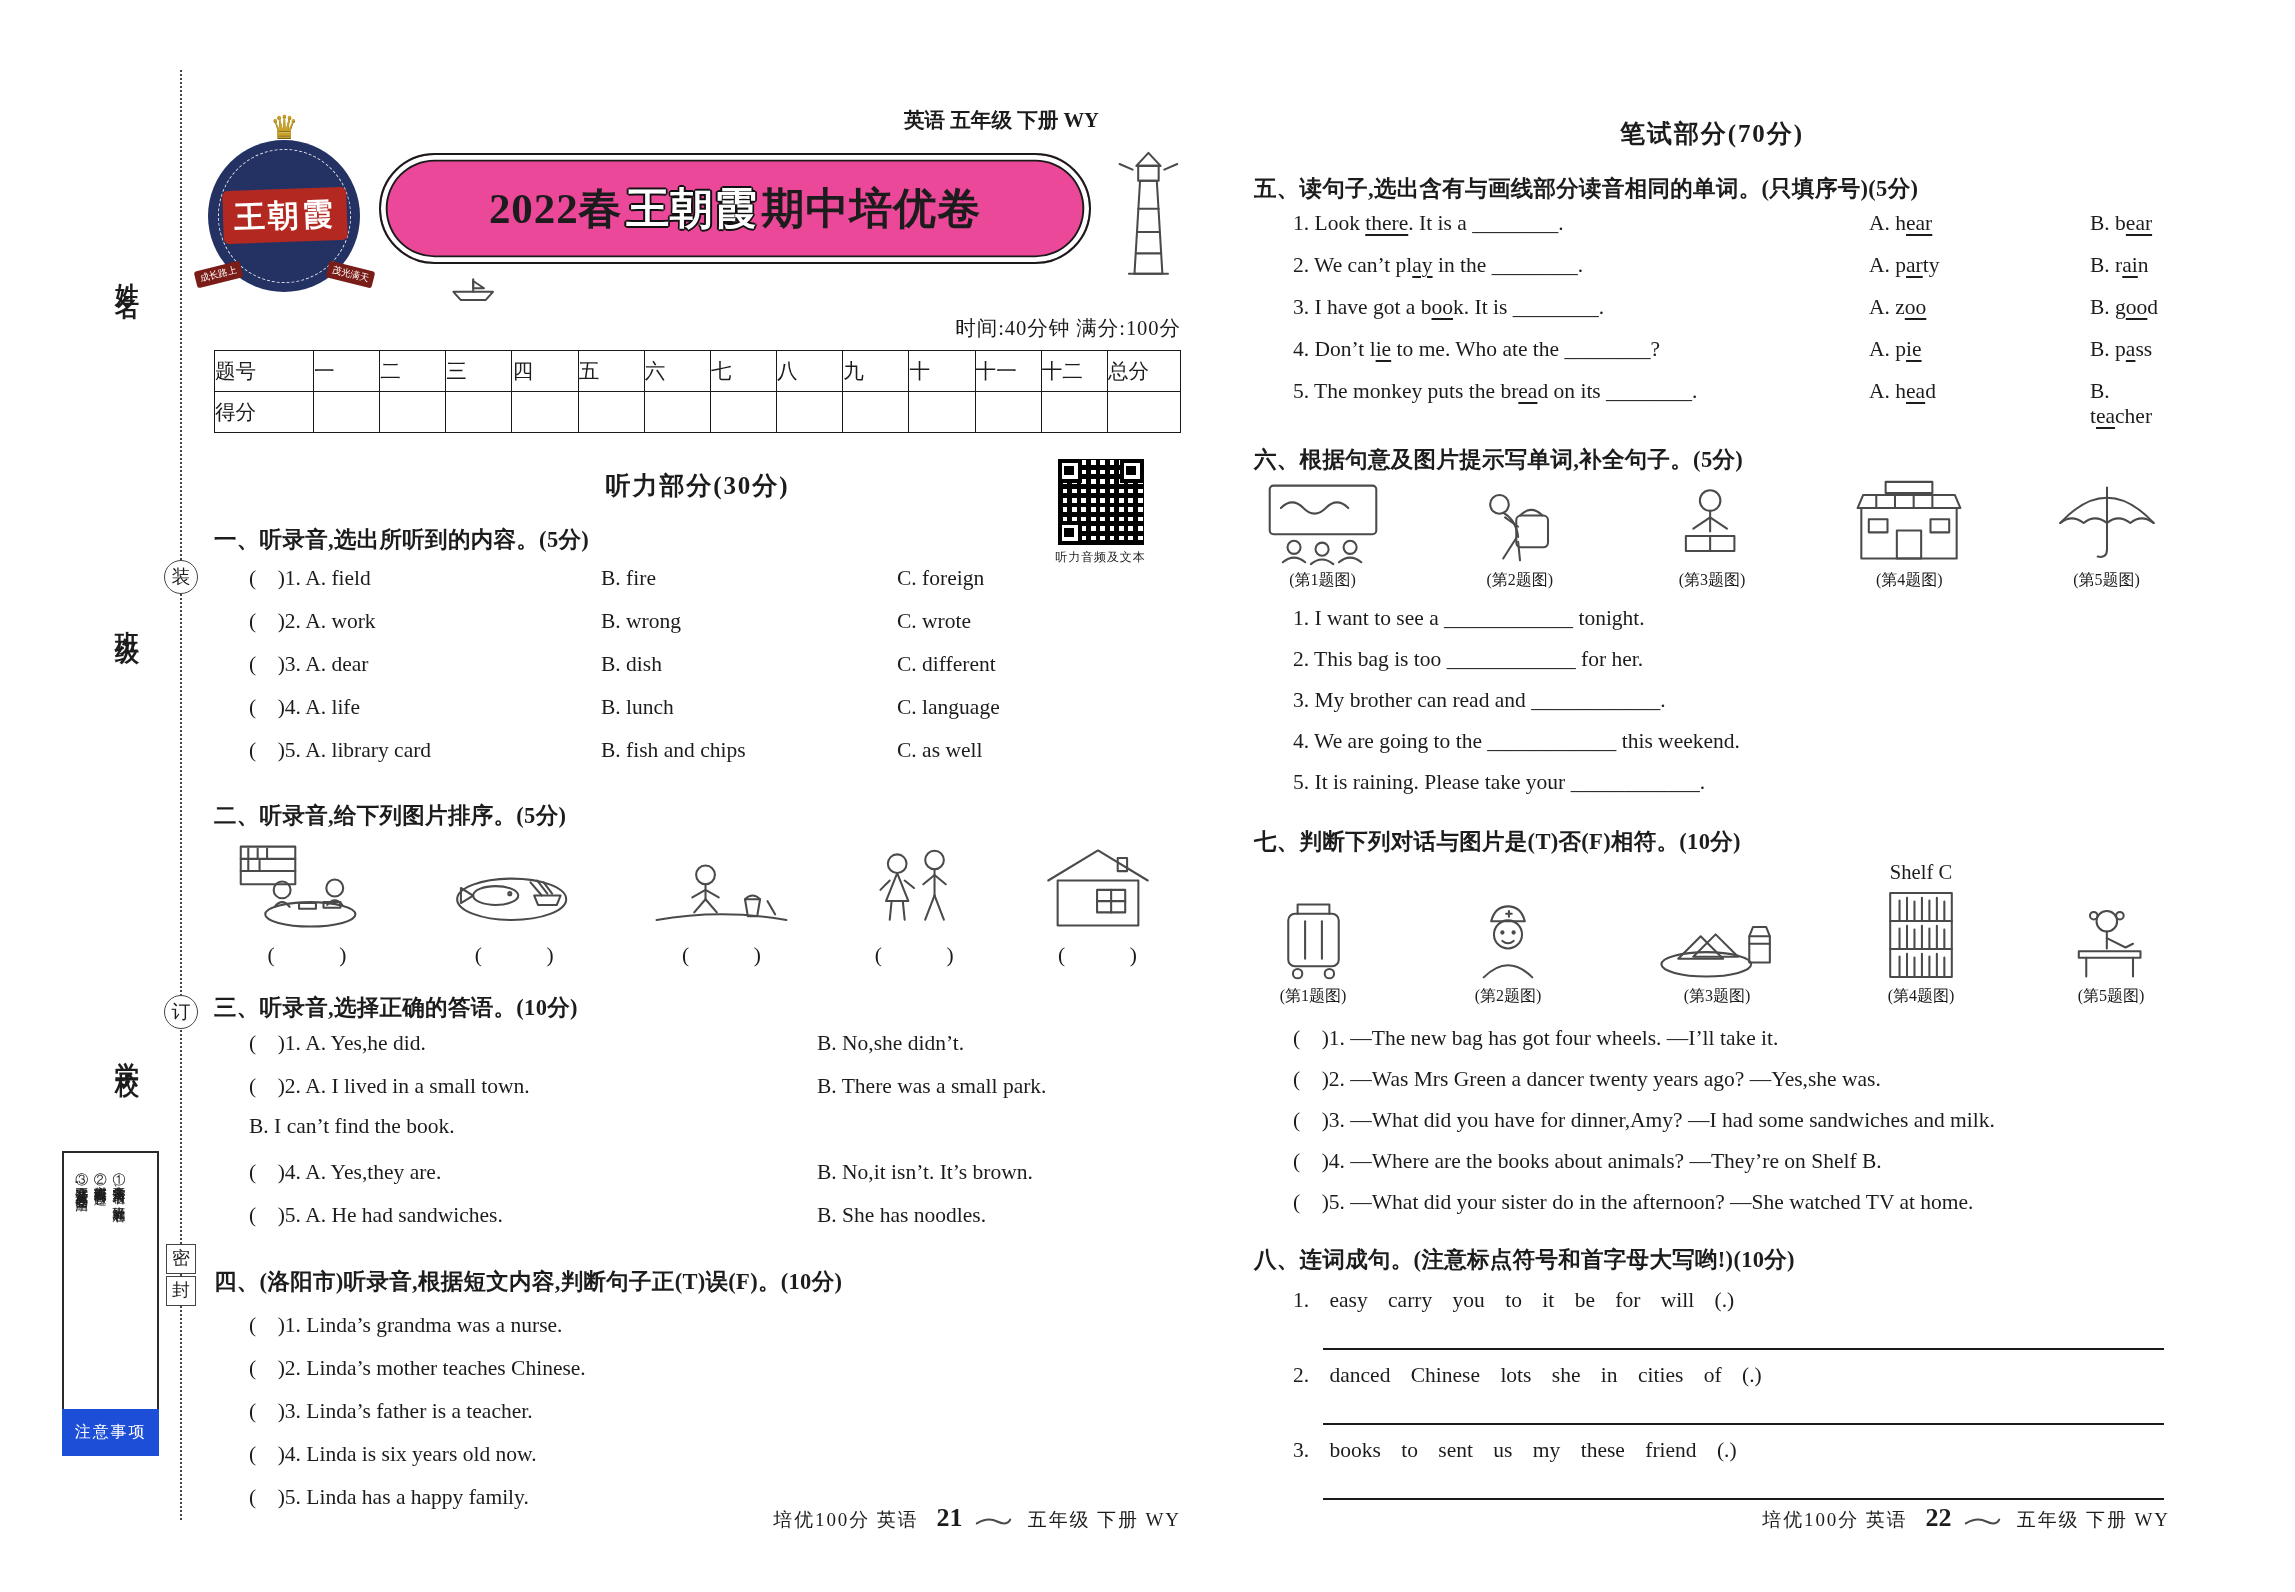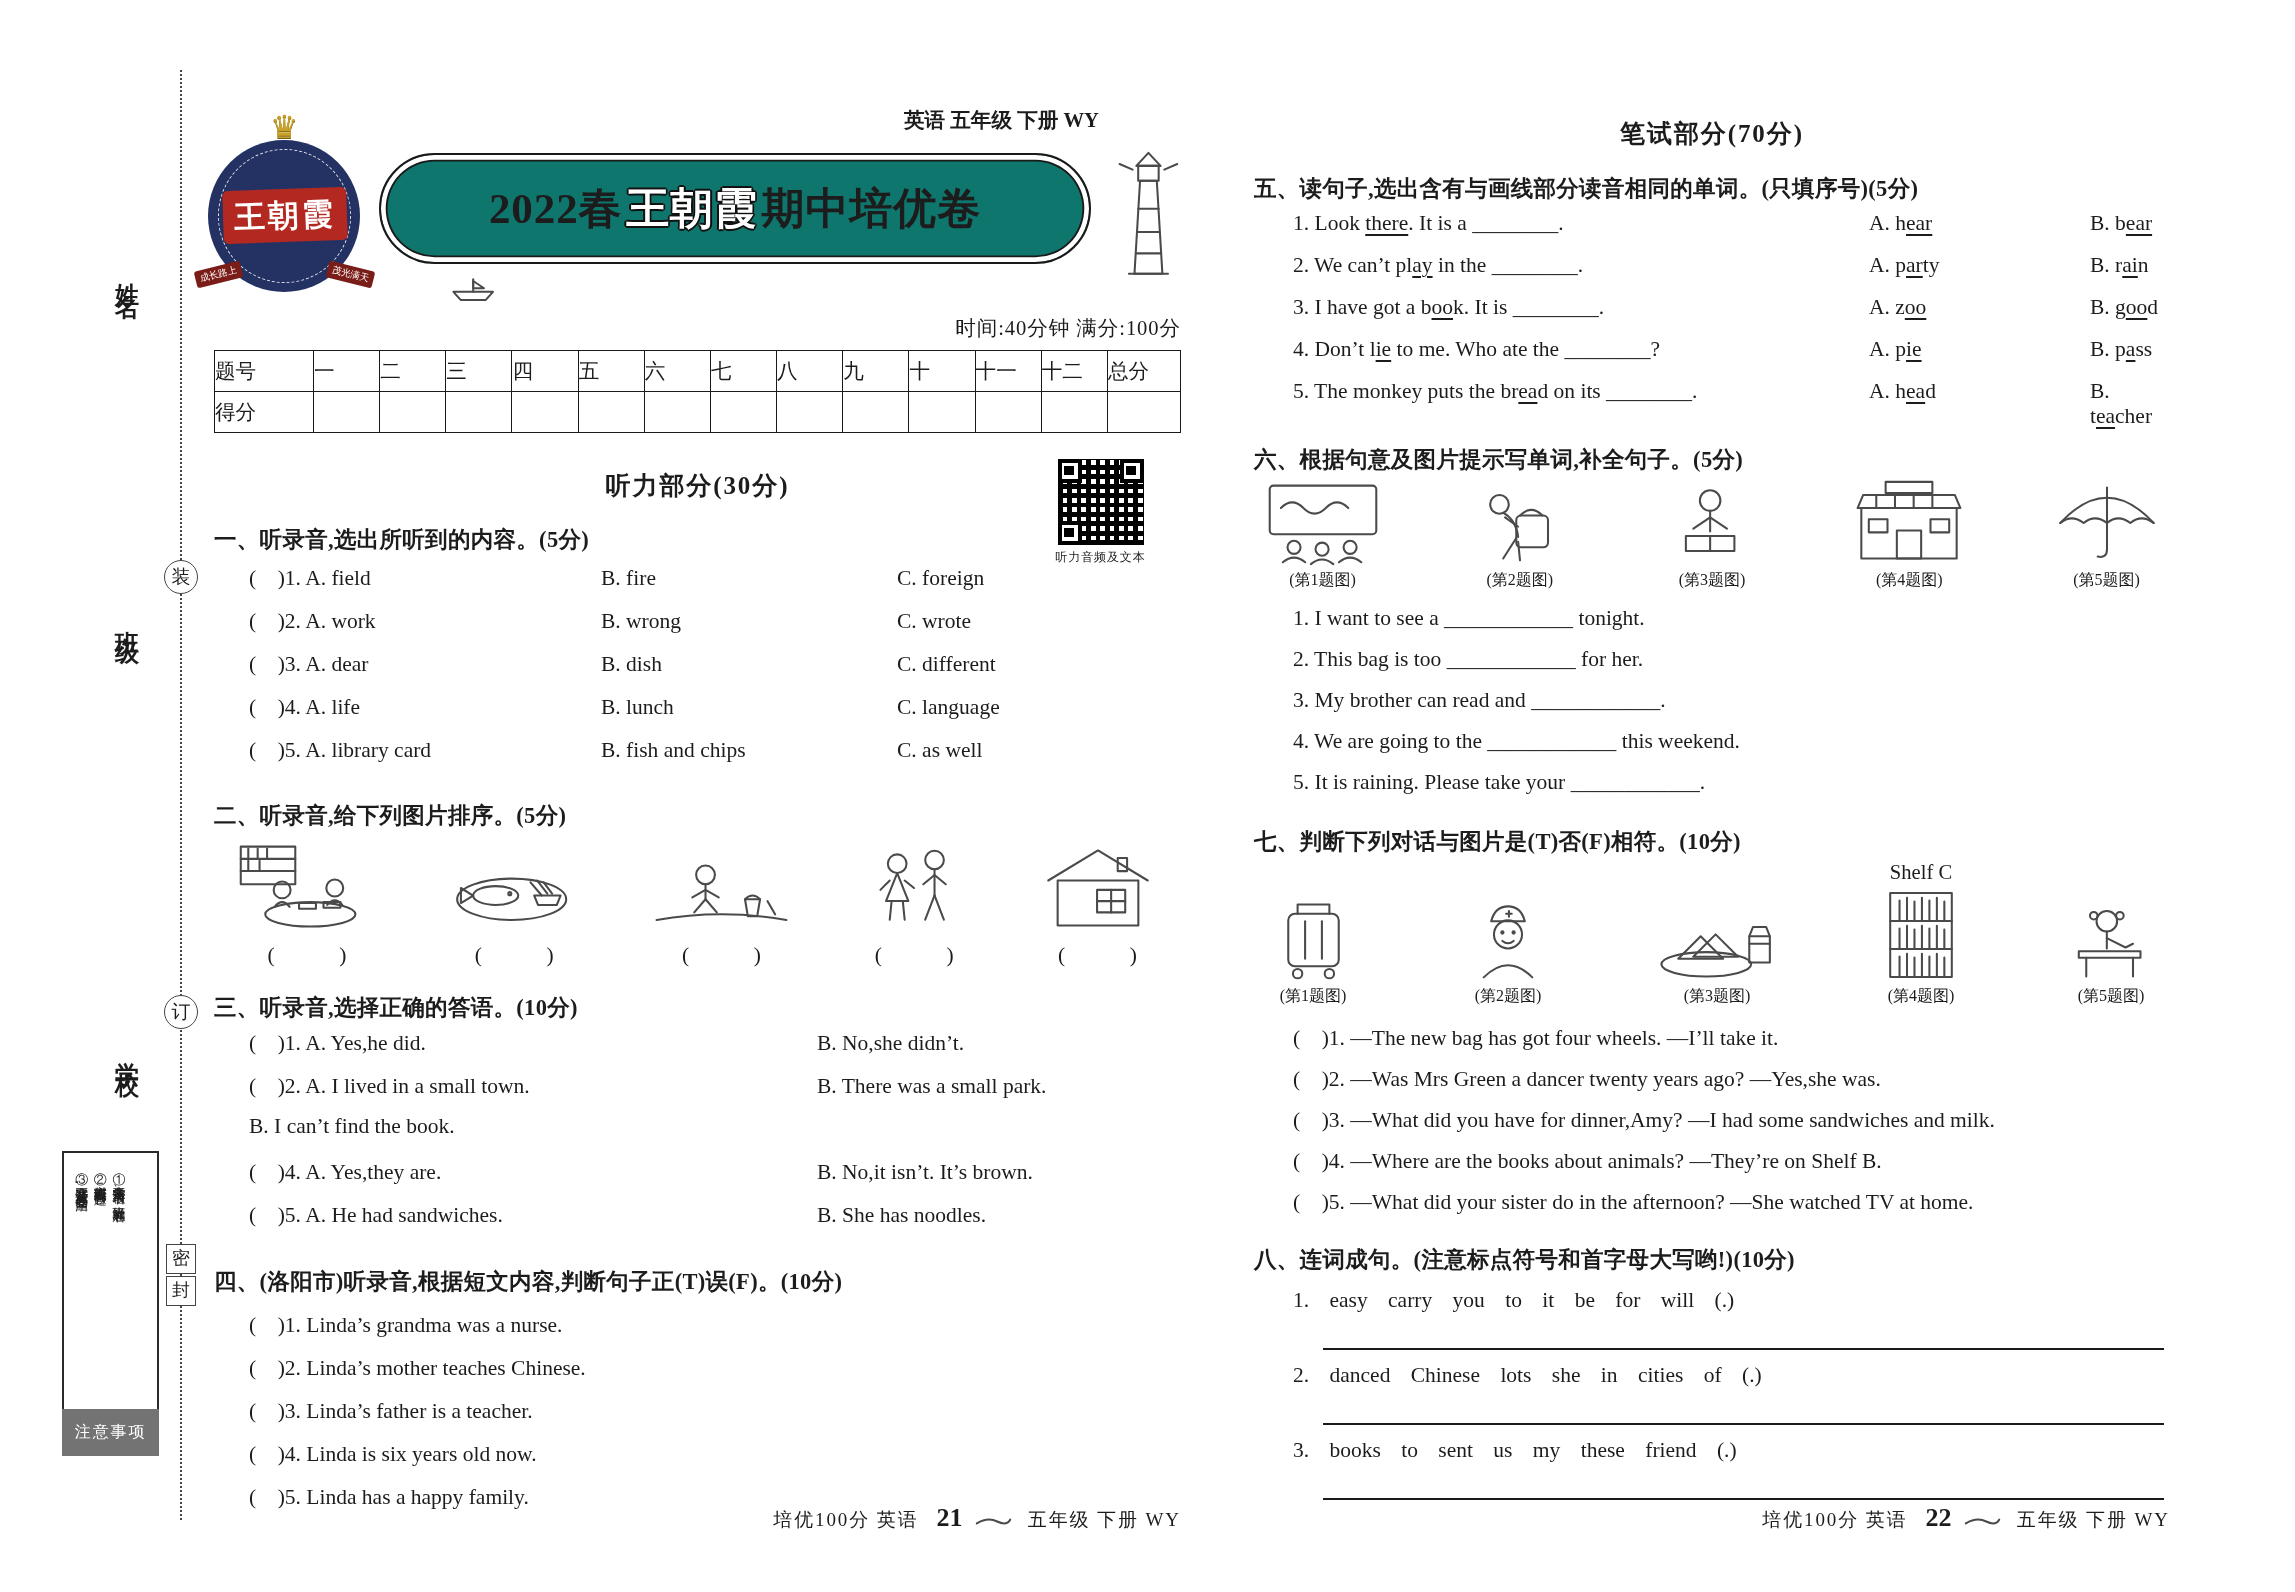--- a/index.html
+++ b/index.html
@@ -8,36 +8,36 @@
   .sheet { position:relative; width:2295px; height:1593px; background:#fff; overflow:hidden; }
 
   
   .seal-line { position:absolute; left:180px; top:70px; height:1450px; border-left:2.8px dotted #444; }
   .v-label { position:absolute; writing-mode:vertical-rl; text-orientation:upright; font-size:24px; font-weight:bold; letter-spacing:11.2px; }
   .seal-circle { position:absolute; left:164px; width:34px; height:34px; border:1.9px solid #444; border-radius:50%; background:#fff; font-size:19px; display:flex; align-items:center; justify-content:center; }
   .seal-box { position:absolute; left:166px; width:30px; height:30px; border:1.9px solid #444; background:#fff; font-size:18px; text-align:center; line-height:27px; }
   .notice-box { position:absolute; left:62px; top:1151px; width:97px; height:305px; border:2.3px solid #2a2a2a; padding:9.4px 5.6px 54px 5.6px; background:#fff; }
   .notice-lines { writing-mode:vertical-rl; height:100%; font-size:13px; line-height:1.15; }
   .notice-lines div { margin:0 3.7px; letter-spacing:0.9px; }
-  .notice-label { position:absolute; left:-1.9px; bottom:-1.9px; width:97px; height:47px; background:#737373; color:#fff; display:flex; align-items:center; justify-content:center; font-size:16px; letter-spacing:1.9px; }
+  .notice-label { position:absolute; left:-1.9px; bottom:-1.9px; width:97px; height:47px; background:#1d4ed8; color:#fff; display:flex; align-items:center; justify-content:center; font-size:16px; letter-spacing:1.9px; }
 
   .page { position:absolute; }
 
   
   .course-header { text-align:right; padding-right:82px; font-size:20.6px; font-weight:bold; margin-top:26px; }
   .banner { position:relative; height:152px; margin-top:3.7px; }
   .logo { position:absolute; left:-5.6px; top:-13px; width:152px; height:152px; border-radius:50%; background:#243263; display:flex; align-items:center; justify-content:center; }
   .logo::before { content:""; position:absolute; inset:-9.4px; border-radius:50%; background:repeating-conic-gradient(#243263 0deg 9deg, #ffffff 9deg 18deg); z-index:-1; }
   .logo-ring { position:absolute; inset:9.4px; border:1.9px dashed rgba(255,255,255,.85); border-radius:50%; }
   .logo-brand { position:relative; background:#b32821; color:#fff; font-size:31px; font-weight:bold; padding:5.6px 11.2px; border-radius:5.6px; letter-spacing:2.8px; transform:rotate(-2deg); }
   .logo-crown { position:absolute; top:-32px; left:50%; transform:translateX(-50%); font-size:32px; color:#c9a227; text-shadow:0 0.9px 0 #7a5d10; }
   .logo-ribbon { position:absolute; bottom:9.4px; background:#7a1d18; color:#fff; font-size:9.4px; padding:1.9px 4.7px; border-radius:2.8px; white-space:nowrap; }
   .ribbon-l { left:-13px; transform:rotate(-14deg); }
   .ribbon-r { right:-13px; transform:rotate(14deg); }
-  .banner-pill { margin-left:165px; margin-right:90px; height:111px; margin-top:19px; border:2.3px solid #1a1a1a; border-radius:56px; background:#0f766e;
+  .banner-pill { margin-left:165px; margin-right:90px; height:111px; margin-top:19px; border:2.3px solid #1a1a1a; border-radius:56px; background:#ec4899;
                  box-shadow: inset 0 0 0 4.7px #fff, inset 0 0 0 6.6px #1a1a1a; display:flex; align-items:center; justify-content:center; gap:3.7px; }
   .banner-title { font-size:43px; font-weight:bold; letter-spacing:0.9px; }
   .hollow { color:#fff; text-shadow:-1.9px 0 #111,1.9px 0 #111,0 -1.9px #111,0 1.9px #111,-1.4px -1.4px #111,1.4px 1.4px #111,-1.4px 1.4px #111,1.4px -1.4px #111; }
   .lighthouse { position:absolute; right:0; top:-17px; }
   .boat { position:absolute; left:234px; bottom:0; }
   .time-line { text-align:right; font-size:20.6px; margin-top:9.4px; letter-spacing:0.9px; }
 
   
   .score-table { width:100%; margin-top:7.5px; border-collapse:collapse; table-layout:fixed; }
   .score-table td { border:1.9px solid #1a1a1a; height:41px; text-align:left; font-size:20.6px; }

